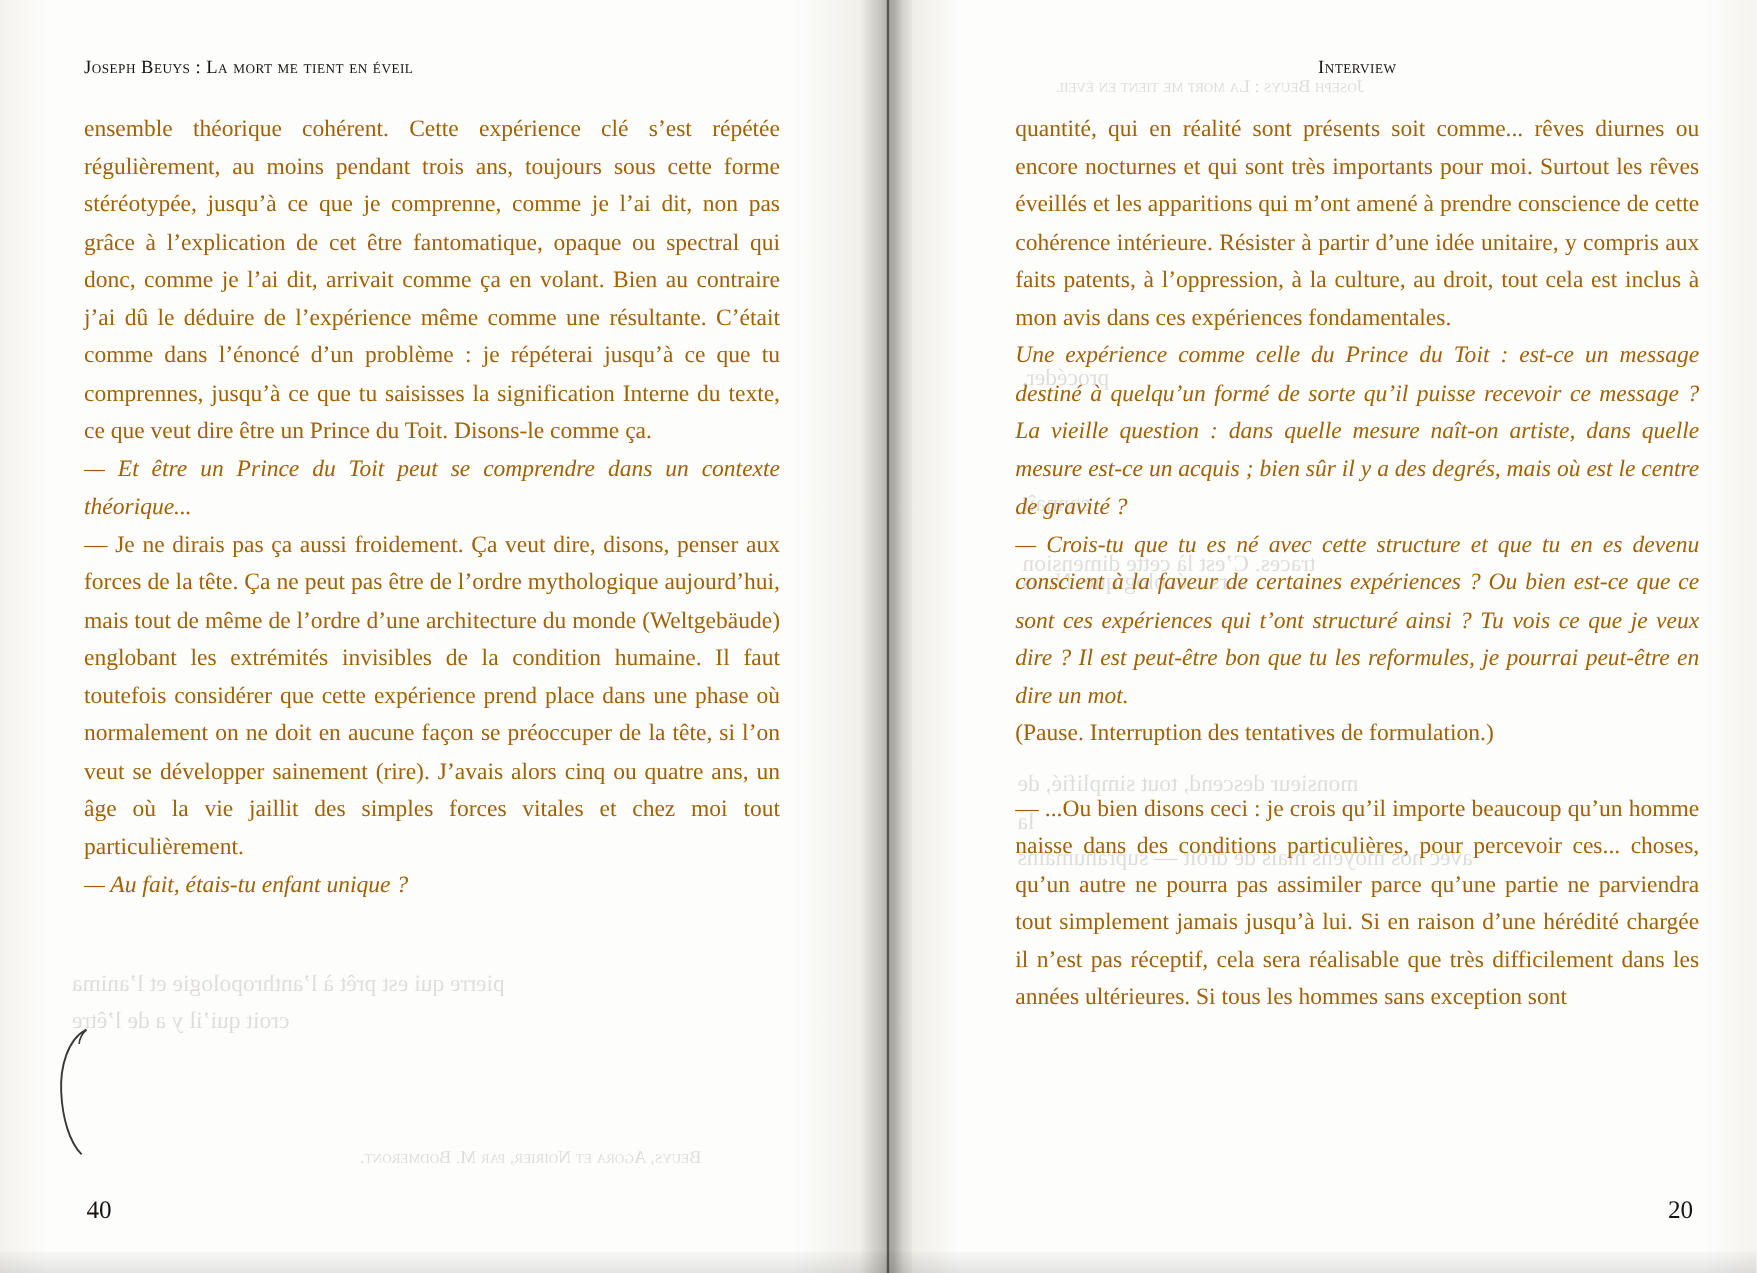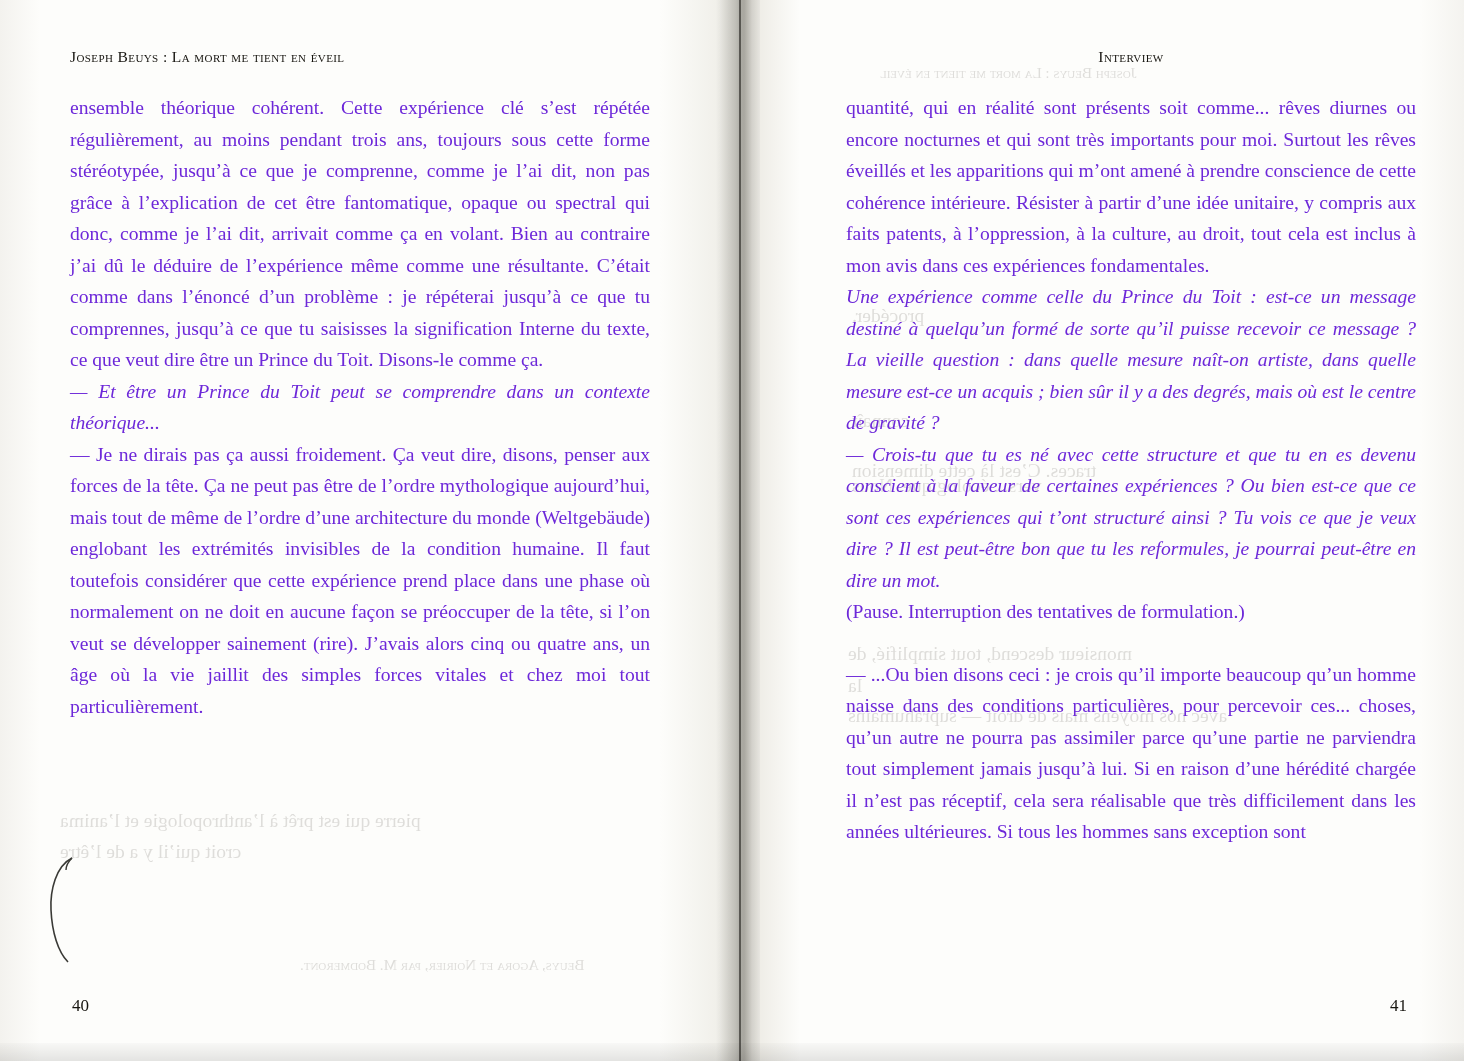--- a/index.html
+++ b/index.html
@@ -87,34 +87,34 @@
   .running-head.left { text-align: left; }
   .running-head.right { text-align: center; }
 
   .body-col {
     margin-top: 26px;
     font-size: 19.6px;
     line-height: 31.5px;
     text-align: justify;
     text-justify: inter-word;
     hyphens: manual;
-    color: #6d28d9;
+    color: #a16207;
   }
   .body-col p {
     margin: 0;
     text-indent: 0;
   }
   .body-col p.ital {
     font-style: italic;
   }
   .body-col p .it { }
 
   .folio {
     position: absolute;
-    font-size: 17px;
+    font-size: 21px;
     color: #16140f;
   }
   .folio-left { left: 72px; top: 996px; }
   .folio-right { left: 1390px; top: 996px; }
 
   
   .bleed {
     position: absolute;
     color: rgba(60,58,50,0.16);
     font-size: 19.6px;
@@ -156,20 +156,21 @@
   <div class="bleed" style="left:60px; top:805px;">pierre qui est prêt à l’anthropologie et l’anima</div>
   <div class="bleed" style="left:60px; top:836px;">croit qui’il y a de l’être</div>
   <div class="bleed small" style="left:300px; top:950px;">Beuys, Agora et Noirier, par M. Bodmeront.</div>
 
   <div class="page-left">
     <div class="running-head left">Joseph Beuys : La mort me tient en éveil</div>
     <div class="body-col">
       <p>ensemble théorique cohérent. Cette expérience clé s’est répétée régulièrement, au moins pendant trois ans, toujours sous cette forme stéréotypée, jusqu’à ce que je comprenne, comme je l’ai dit, non pas grâce à l’explication de cet être fantomatique, opaque ou spectral qui donc, comme je l’ai dit, arrivait comme ça en volant. Bien au contraire j’ai dû le déduire de l’expérience même comme une résultante. C’était comme dans l’énoncé d’un problème : je répéterai jusqu’à ce que tu comprennes, jusqu’à ce que tu saisisses la signification Interne du texte, ce que veut dire être un Prince du Toit. Disons-le comme ça.</p>
       <p class="ital">— Et être un Prince du Toit peut se comprendre dans un contexte théorique...</p>
       <p>— Je ne dirais pas ça aussi froidement. Ça veut dire, disons, penser aux forces de la tête. Ça ne peut pas être de l’ordre mythologique aujourd’hui, mais tout de même de l’ordre d’une architecture du monde (<span class="it">Weltgebäude</span>) englobant les extrémités invisibles de la condition humaine. Il faut toutefois considérer que cette expérience prend place dans une phase où normalement on ne doit en aucune façon se préoccuper de la tête, si l’on veut se développer sainement (rire). J’avais alors cinq ou quatre ans, un âge où la vie jaillit des simples forces vitales et chez moi tout particulièrement.</p>
+      <p class="ital">— Au fait, étais-tu enfant unique ?</p>
     </div>
   </div>
 
   <div class="margin-mark">
     <svg width="34" height="108" viewBox="0 0 34 108" fill="none" xmlns="http://www.w3.org/2000/svg">
       <path d="M26 2 C10 10, 4 34, 5 54 C6 76, 12 96, 22 106" stroke="#3a3a36" stroke-width="1.6" fill="none"></path>
       <path d="M26 2 C22 6, 20 10, 20 14" stroke="#3a3a36" stroke-width="1.4" fill="none"></path>
     </svg>
   </div>
 
@@ -178,18 +179,18 @@
     <div class="body-col">
       <p>quantité, qui en réalité sont présents soit comme... rêves diurnes ou encore nocturnes et qui sont très importants pour moi. Surtout les rêves éveillés et les apparitions qui m’ont amené à prendre conscience de cette cohérence intérieure. Résister à partir d’une idée unitaire, y compris aux faits patents, à l’oppression, à la culture, au droit, tout cela est inclus à mon avis dans ces expériences fondamentales.</p>
       <p class="ital">Une expérience comme celle du Prince du Toit : est-ce un message destiné à quelqu’un formé de sorte qu’il puisse recevoir ce message ? La vieille question : dans quelle mesure naît-on artiste, dans quelle mesure est-ce un acquis ; bien sûr il y a des degrés, mais où est le centre de gravité ?</p>
       <p class="ital">— Crois-tu que tu es né avec cette structure et que tu en es devenu conscient à la faveur de certaines expériences ? Ou bien est-ce que ce sont ces expériences qui t’ont structuré ainsi ? Tu vois ce que je veux dire ? Il est peut-être bon que tu les reformules, je pourrai peut-être en dire un mot.</p>
       <p>(Pause. Interruption des tentatives de formulation.)</p>
       <p style="margin-top:31px">— ...Ou bien disons ceci : je crois qu’il importe beaucoup qu’un homme naisse dans des conditions particulières, pour percevoir ces... choses, qu’un autre ne pourra pas assimiler parce qu’une partie ne parviendra tout simplement jamais jusqu’à lui. Si en raison d’une hérédité chargée il n’est pas réceptif, cela sera réalisable que très difficilement dans les années ultérieures. Si tous les hommes sans exception sont</p>
     </div>
   </div>
 
   <div class="folio folio-left">40</div>
-  <div class="folio folio-right">41</div>
+  <div class="folio folio-right">20</div>
 
   <div class="gutter-shadow"></div>
   <div class="gutter-line"></div>
   <div class="page-edge-bottom"></div>
 </div>
 
 </body></html>

